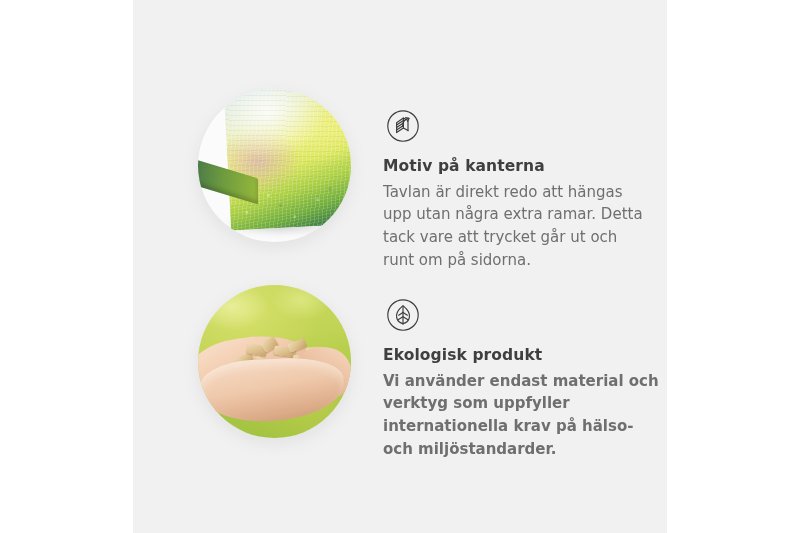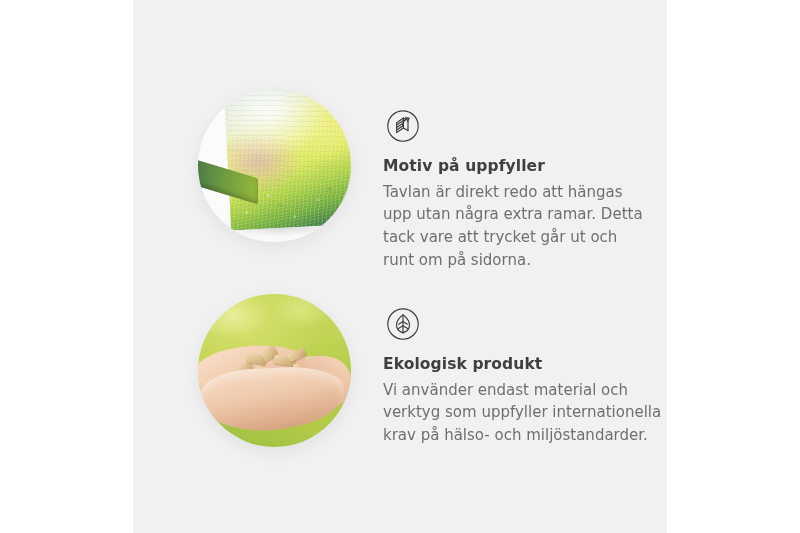--- a/index.html
+++ b/index.html
@@ -31,21 +31,21 @@
     background: #f2f1f1;
   }
 
   .feature-row {
     position: absolute;
     display: flex;
     align-items: flex-start;
   }
 
   .feature-row.row-1 { left: 198px; top: 89px; }
-  .feature-row.row-2 { left: 198px; top: 294px; }
+  .feature-row.row-2 { left: 198px; top: 285px; }
 
   
   .media {
     position: relative;
     width: 153px;
     height: 153px;
     border-radius: 50%;
     overflow: hidden;
     flex: 0 0 auto;
     box-shadow: 0 5px 16px rgba(120,120,120,0.13);
@@ -208,21 +208,21 @@
     white-space: nowrap;
   }
 
   .feature-desc {
     font-size: 15px;
     color: #6f6f6f;
     line-height: 1.52;
     margin: 0;
     max-width: 272px;
   }
-  .feature-row.row-2 .feature-desc { max-width: 280px; }
+  .feature-row.row-2 .feature-desc { max-width: 280px; font-weight: bold; }
   .feature-row.row-2 .feature-text { width: 284px; padding-top: 10px; }
 </style>
 </head>
 <body>
 
 <div class="stage">
 
   <div class="panel"></div>
 
   <div class="feature-row row-1">
@@ -243,21 +243,21 @@
           <path d="M13.6 16.8 L20.4 12.0 L20.4 22.0 L13.6 26.6 Z"></path>
           <path d="M13.6 19.0 L20.4 14.4"></path>
           <path d="M13.6 21.4 L20.4 17.0"></path>
           <path d="M13.6 24.0 L20.4 19.6"></path>
           <path d="M20.4 22.0 L25.0 24.6"></path>
           <path d="M20.4 12.0 L25.0 14.6 L25.0 24.6"></path>
           <path d="M19.6 20.4 C19.6 16.0 21.6 13.2 25.4 12.4"></path>
           <path d="M22.6 11.6 L26.2 12.3 L24.6 15.3"></path>
         </svg>
       </div>
-      <h2 class="feature-title">Motiv på uppfyller</h2>
+      <h2 class="feature-title">Motiv på kanterna</h2>
       <p class="feature-desc">Tavlan är direkt redo att hängas upp utan några extra ramar. Detta tack vare att trycket går ut och runt om på sidorna.</p>
     </div>
   </div>
 
   <div class="feature-row row-2">
 
     <div class="media media-eco">
       <div class="eco-blur-light"></div>
       <div class="hand-back"></div>
       <div class="chips">

